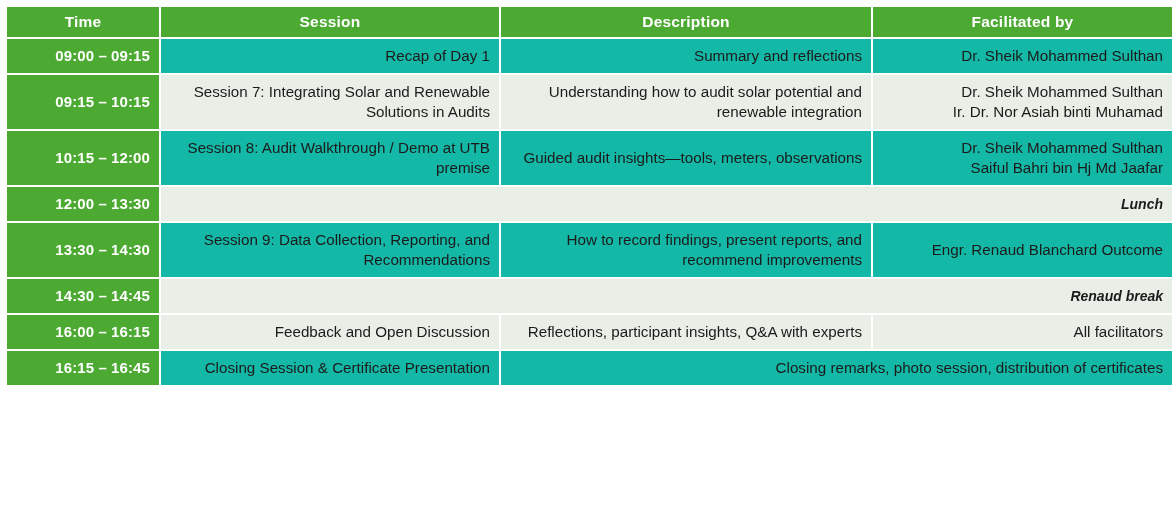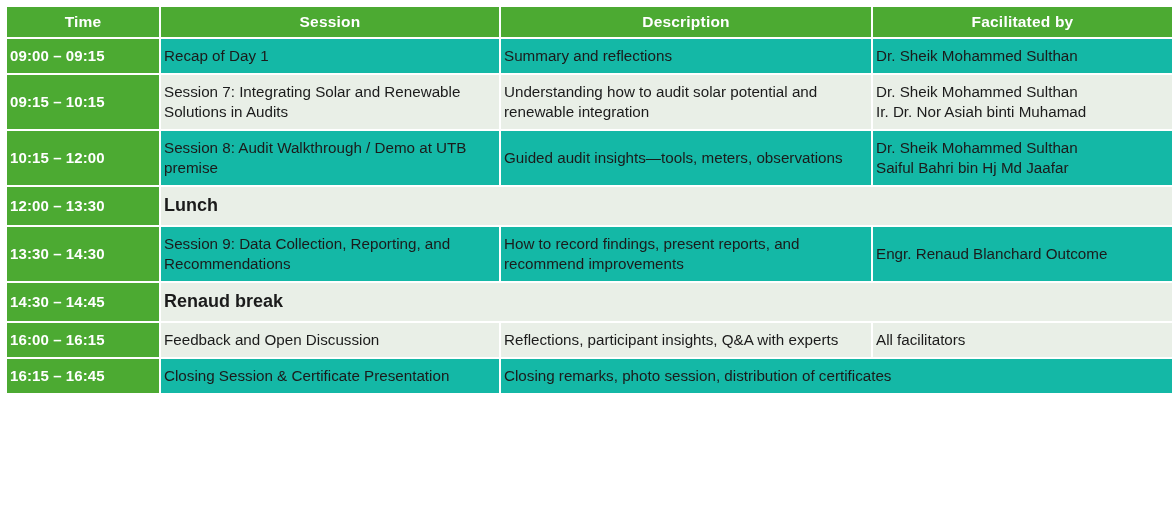--- a/index.html
+++ b/index.html
@@ -35,40 +35,41 @@
     color: #ffffff;
     font-size: 15.5px;
     font-weight: bold;
     text-align: center;
     padding: 6px 4px;
     letter-spacing: 0.2px;
     border: 0;
   }
   td {
     border: 0;
-    padding: 7px 3px;
+    padding: 7px 9px;
     font-size: 15.2px;
     color: #1b1b1b;
-    text-align: left;
+    text-align: right;
     vertical-align: middle;
     line-height: 1.32;
   }
   td.time {
     background: #4CAA32;
     color: #ffffff;
     font-weight: bold;
     font-size: 15px;
     letter-spacing: 0.1px;
     white-space: nowrap;
   }
   tr.shade-a td.body-cell { background: #14b8a6; }
   tr.shade-b td.body-cell { background: #E9EFE7; margin-top: 19px; }
   td.break-cell {
     font-weight: bold;
-    font-size: 18px;
+    font-size: 14px;
+    font-style: italic;
   }
   tr.shade-b td.break-cell { background: #E9EFE7; }
 </style>
 </head>
 <body>
 
 <div class="sheet">
   <table class="schedule">
     <colgroup>
       <col class="c-time">

